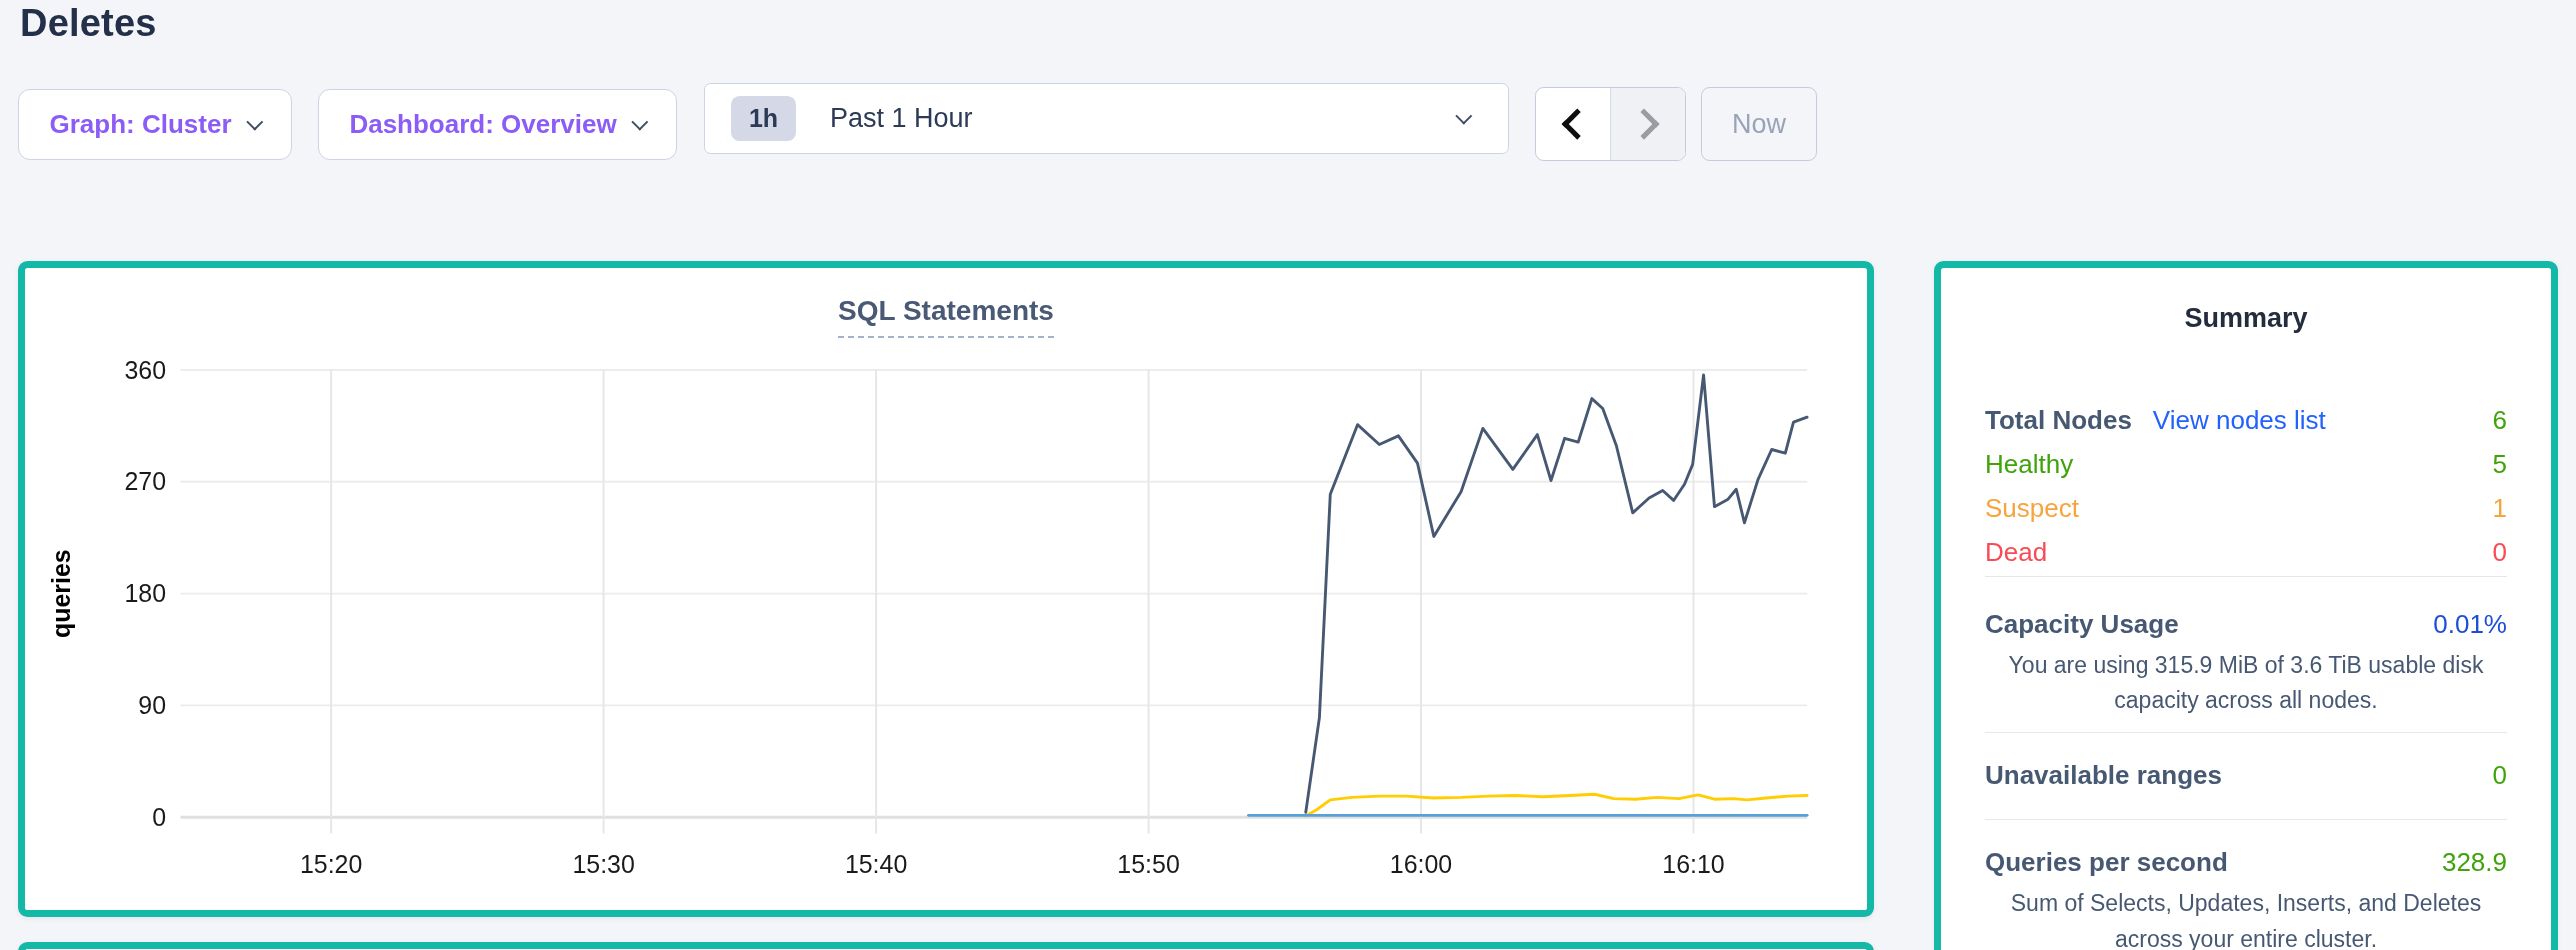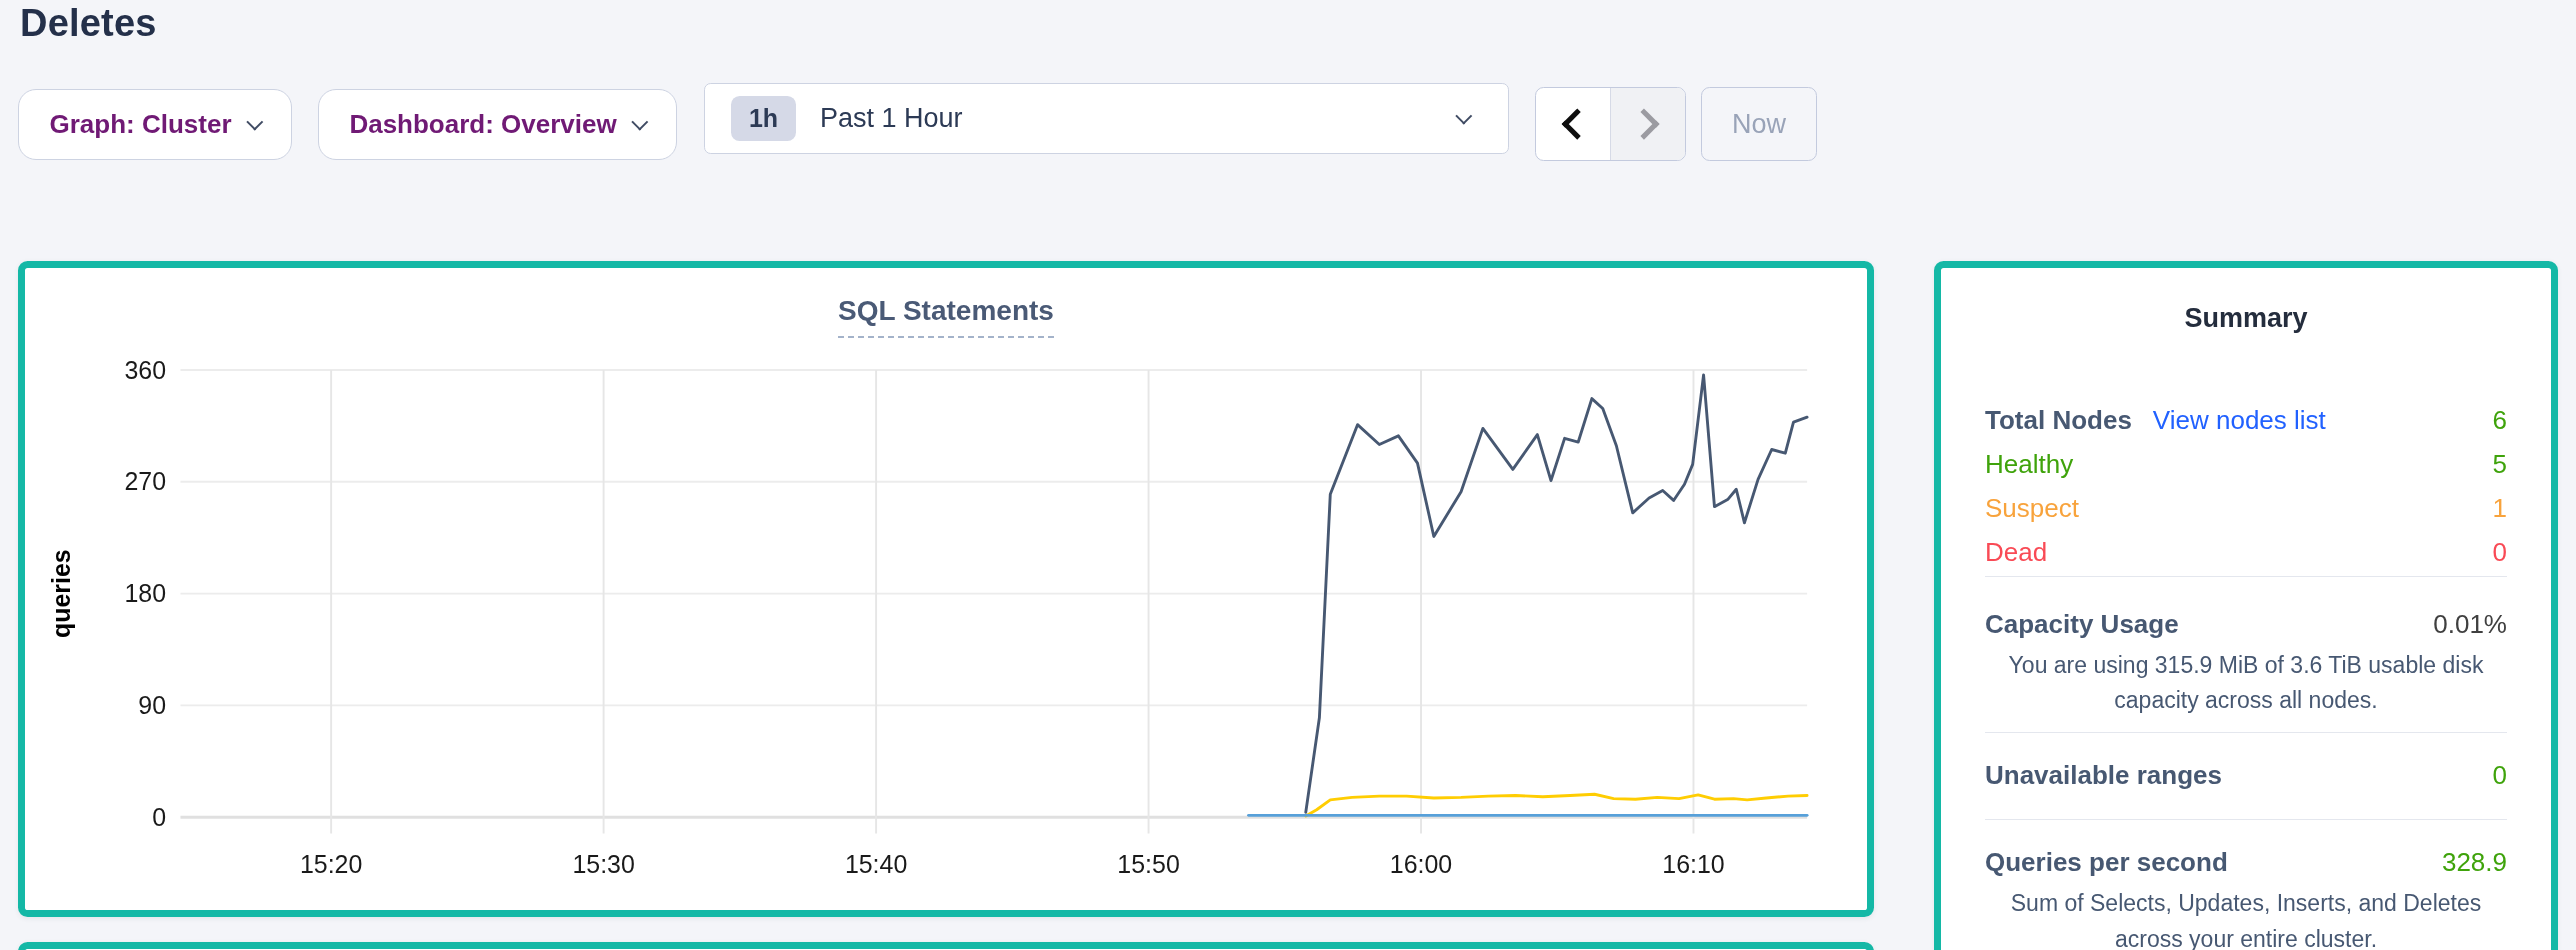--- a/index.html
+++ b/index.html
@@ -10,39 +10,39 @@
     color:#26334d;
     position:relative;
   }
   .page-title {
     position:absolute; left:20px; top:1.9px;
     font-size:38px; font-weight:700; color:#24304a; letter-spacing:0.2px;
   }
   
   .toolbar-btn {
     position:absolute; top:89px; height:71px;
-    background:#fff; border:1.9px solid #cdd3e2; border-radius:18px;
+    background:#fff; border:1.9px solid #cdd3e2; border-radius:12px;
     display:flex; align-items:center; justify-content:center; gap:17.3px;
-    font-size:26px; font-weight:700; color:#701a75; cursor:pointer;
+    font-size:26px; font-weight:700; color:#8b5cf6; cursor:pointer;
   }
   #graph-btn { left:18px; width:274px; }
   #dashboard-btn { left:318px; width:359px; }
   .chev { display:inline-block; border-style:solid; border-color:#3f4b63;
           border-width:0 2.9px 2.9px 0; padding:4.8px; transform:rotate(45deg); margin-top:-5.8px; }
   .time-selector {
     position:absolute; left:704px; top:83px; width:805px; height:71px;
     background:#fff; border:1.9px solid #cdd3e2; border-radius:6.7px;
     display:flex; align-items:center; cursor:pointer;
   }
   .time-badge {
     margin-left:26px; width:65px; height:45px; border-radius:8.6px;
     background:#d5d9e7; color:#2c3a55; font-size:25px; font-weight:700;
     display:flex; align-items:center; justify-content:center;
   }
-  .time-label { margin-left:24px; font-size:27px; font-weight:400; color:#2c3a55; }
+  .time-label { margin-left:34px; font-size:27px; font-weight:400; color:#2c3a55; }
   .time-selector .chev { position:absolute; right:38px; border-width:0 2.9px 2.9px 0; }
   .pager {
     position:absolute; left:1535px; top:87px; width:151px; height:74px;
     border:1.9px solid #c3cade; border-radius:8.6px; overflow:hidden;
     display:flex; background:#fff;
   }
   .pager-half { flex:1; display:flex; align-items:center; justify-content:center; cursor:pointer; }
   #pager-next { background:#f0f1f4; border-left:1.9px solid #d6dae6; }
   .chev-left  { border-style:solid; border-color:#0e0e0e; border-width:0 5.8px 5.8px 0; padding:8.6px; transform:rotate(135deg); margin-left:7.7px; }
   .chev-right { border-style:solid; border-color:#9b9ba1; border-width:0 5.8px 5.8px 0; padding:8.6px; transform:rotate(-45deg); margin-right:7.7px; }
@@ -164,21 +164,21 @@
       <span style="color: rgb(249, 74, 85);">Dead</span>
       <span class="right" style="color: rgb(249, 74, 85);">0</span>
     </div>
   </div>
 
   <hr class="sdivider" style="margin-top:1.9px">
 
   <div style="margin-top:32px">
     <div class="ssection-head">
       <span class="slabel-bold" style="color: rgb(71, 88, 114);">Capacity Usage</span>
-      <span class="right" style="color: #404040;">0.01%</span>
+      <span class="right" style="color: #1d4ed8;">0.01%</span>
     </div>
     <p class="sdesc">You are using 315.9 MiB of 3.6 TiB usable disk capacity across all nodes.</p>
   </div>
 
   <hr class="sdivider" style="margin-top:13.4px">
 
   <div style="margin-top:27px">
     <div class="ssection-head">
       <span class="slabel-bold" style="color: rgb(71, 88, 114);">Unavailable ranges</span>
       <span class="right" style="color: rgb(63, 163, 11);">0</span>

